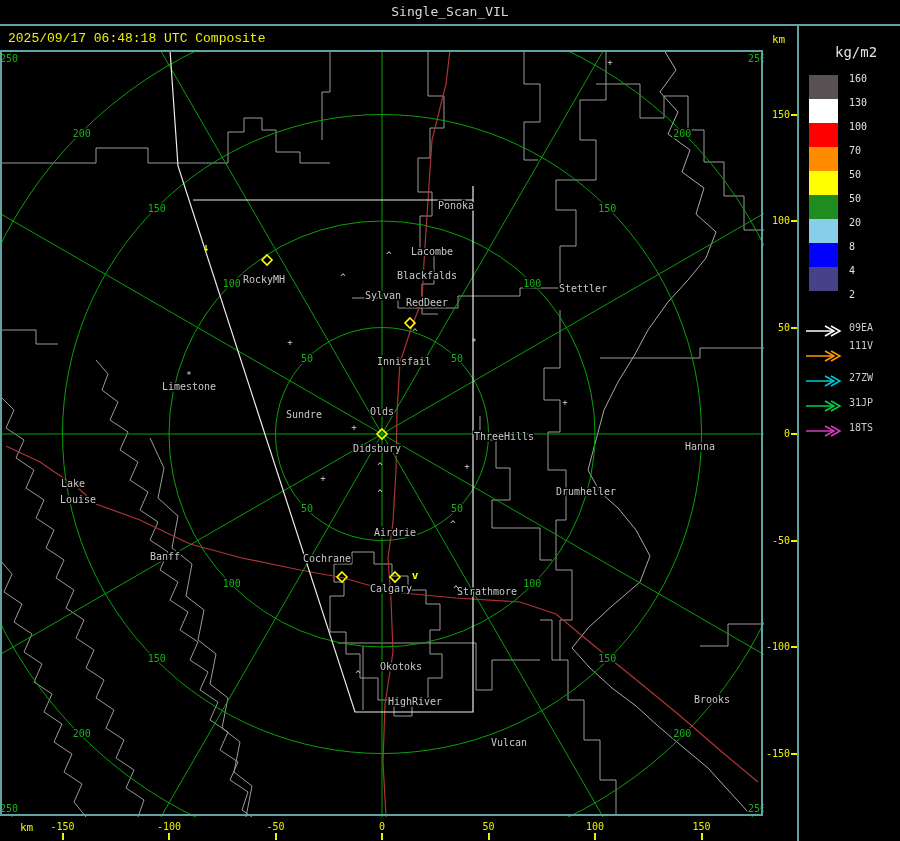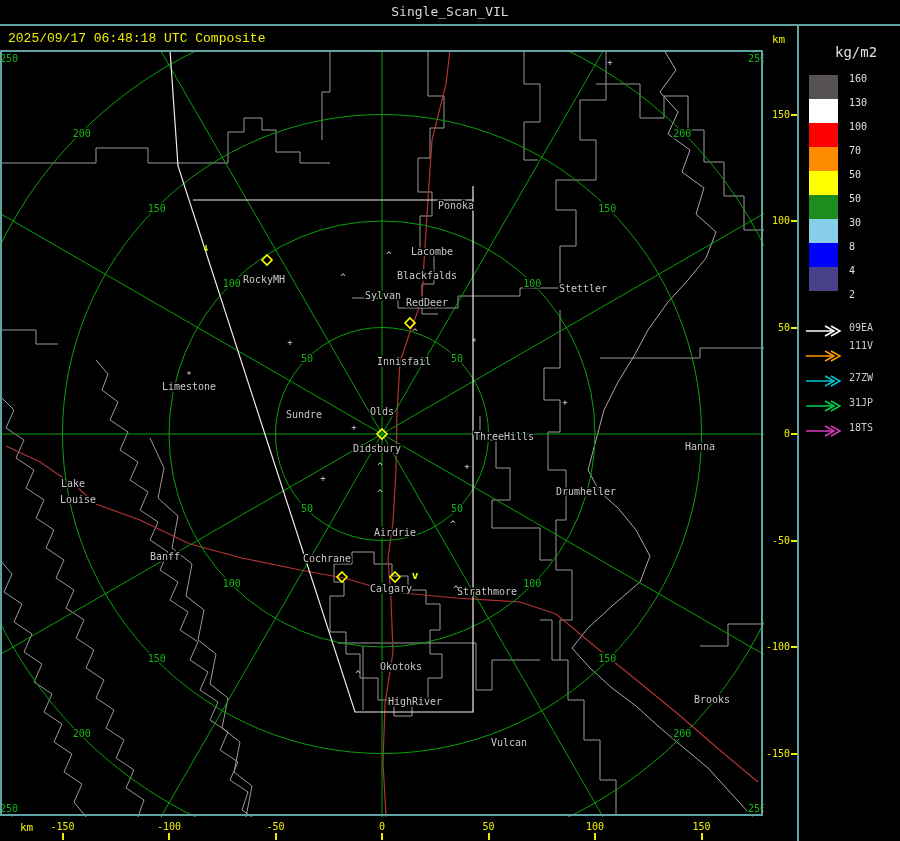--- a/index.html
+++ b/index.html
@@ -219,21 +219,21 @@
       <div class="swatch" style="top: 169px; background: rgb(30, 140, 30);"></div>
       <div class="swatch" style="top: 193px; background: rgb(135, 206, 235);"></div>
       <div class="swatch" style="top: 217px; background: rgb(0, 0, 255);"></div>
       <div class="swatch" style="top: 241px; background: rgb(71, 65, 137);"></div>
       <div class="sw-lab" style="top: 47px;">160</div>
       <div class="sw-lab" style="top: 71px;">130</div>
       <div class="sw-lab" style="top: 95px;">100</div>
       <div class="sw-lab" style="top: 119px;">70</div>
       <div class="sw-lab" style="top: 143px;">50</div>
       <div class="sw-lab" style="top: 167px;">50</div>
-      <div class="sw-lab" style="top: 191px;">30</div>
+      <div class="sw-lab" style="top: 191px;">20</div>
       <div class="sw-lab" style="top: 215px;">8</div>
       <div class="sw-lab" style="top: 239px;">4</div>
       <div class="sw-lab" style="top: 263px;">2</div>
       <div class="radar-arrow" style="top: 296px;"><svg width="38" height="12">
           <g stroke="#ffffff" stroke-width="1.5" fill="none">
             <line x1="1" y1="6" x2="29" y2="6"></line>
             <path d="M20 1 L29 6 L20 11"></path>
             <path d="M26 1 L35 6 L26 11"></path>
           </g>
         </svg></div>

